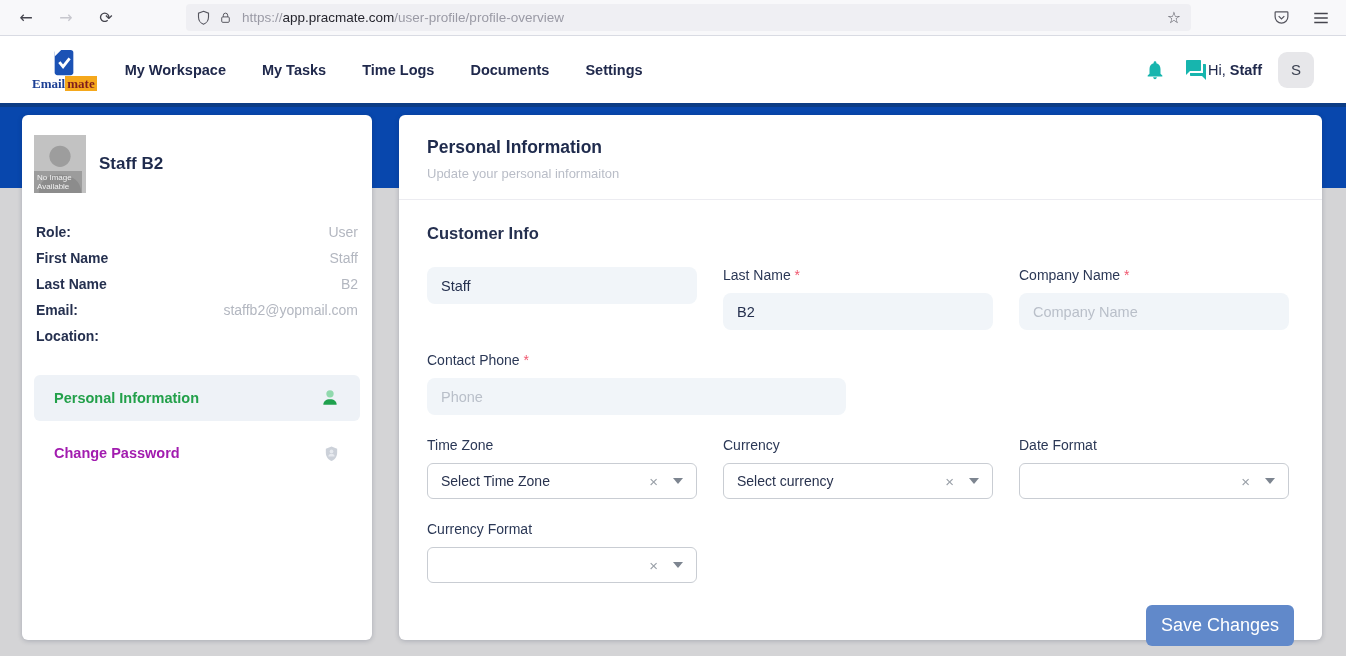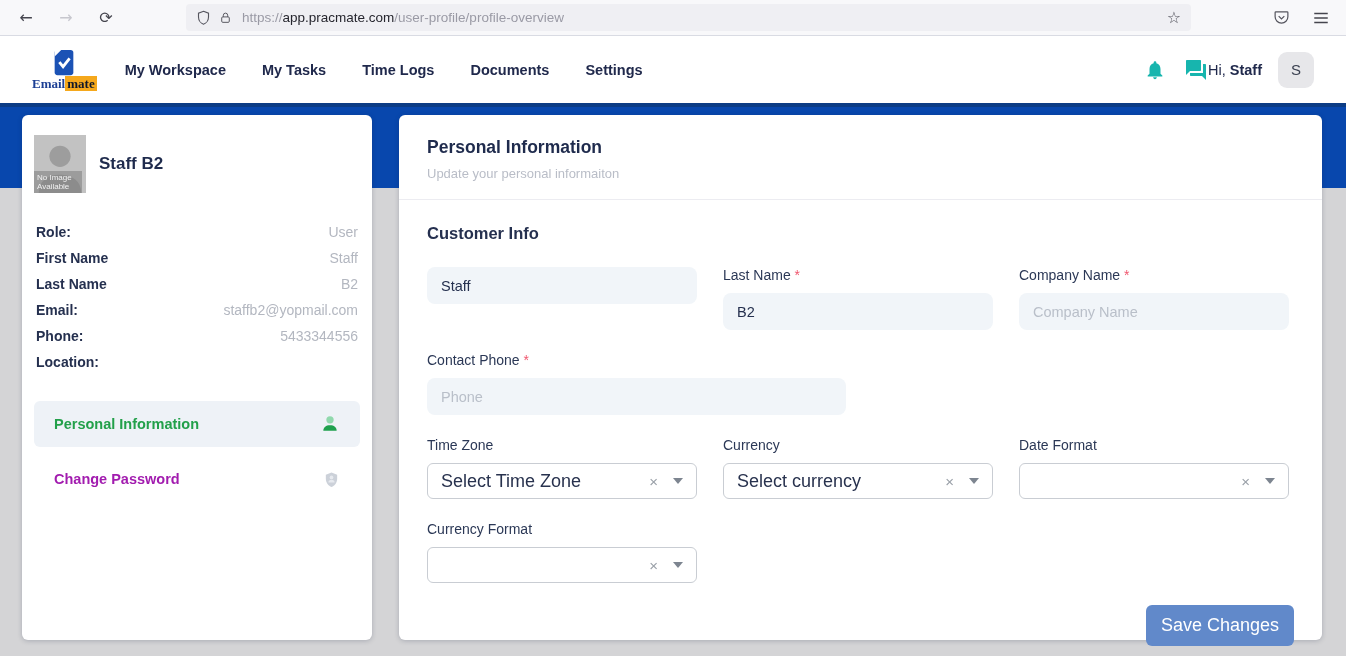--- a/index.html
+++ b/index.html
@@ -29,21 +29,21 @@
   .browser-right { margin-left:auto; display:flex; align-items:center; gap:22px; }
 
   
   .navbar {
     height:67px; background:#ffffff; display:flex; align-items:center;
     padding:0 32px;
   }
   .logo { display:flex; flex-direction:column; align-items:center; margin-right:28px; cursor:pointer; }
   .logo-text { font-family:"Liberation Serif", serif; font-size:13px; font-weight:bold; line-height:14px; }
   .logo-text .prac { color:#1c3f94; }
-  .logo-text .mate { background:#f5a81c; color:#0f172a; padding:0 2px; }
+  .logo-text .mate { background:#f5a81c; color:#7f1d1d; padding:0 2px; }
   .nav-items { display:flex; gap:36px; }
   .nav-item { font-size:14.5px; font-weight:bold; color:#20294c; cursor:pointer; }
   .nav-right { margin-left:auto; display:flex; align-items:center; }
   .icon-btn { display:flex; align-items:center; cursor:pointer; }
   .greeting { font-size:14.5px; color:#20294c; }
   .greeting b { font-weight:bold; }
   .avatar {
     width:36px; height:36px; background:#e7e7ea; border-radius:9px; margin-left:16px;
     display:flex; align-items:center; justify-content:center;
     font-size:15px; color:#3a4050; cursor:pointer;
@@ -96,21 +96,21 @@
     width:100%; height:37px; background:#f1f5f9; border:none; border-radius:8px;
     font-family:"Liberation Sans", sans-serif; font-size:14.5px; color:#25304f;
     padding:0 14px; outline:none;
   }
   .text-input::placeholder { color:#b9bfc9; }
   .phone-field { width:419px; margin-bottom:22px; }
   .select-box {
     height:36px; border:1px solid #c9cdd3; border-radius:6px; background:#ffffff;
     display:flex; align-items:center; padding:0 13px; cursor:pointer;
   }
-  .select-value { flex:1; font-size:18px; color:#28324e; }
+  .select-value { flex:1; font-size:14px; color:#28324e; }
   .select-clear { color:#9aa0a8; font-size:15px; margin-right:15px; cursor:pointer; }
   .select-caret { width:0; height:0; border-left:5px solid transparent; border-right:5px solid transparent; border-top:6px solid #7d8590; }
   .save-row { display:flex; justify-content:flex-end; margin-top:12px; }
   .save-btn {
     background:#6189ca; color:#ffffff; border:none; border-radius:6px;
     font-family:"Liberation Sans", sans-serif; font-size:18px;
     padding:10px 15px; cursor:pointer;
   }
 </style>
 </head>
@@ -208,24 +208,20 @@
       </div>
       <div class="detail-row">
         <span class="detail-label">Last Name</span>
         <span class="detail-value">B2</span>
       </div>
       <div class="detail-row">
         <span class="detail-label">Email:</span>
         <span class="detail-value">staffb2@yopmail.com</span>
       </div>
       <div class="detail-row">
-        <span class="detail-label">Phone:</span>
-        <span class="detail-value">5433344556</span>
-      </div>
-      <div class="detail-row">
         <span class="detail-label">Location:</span>
         <span class="detail-value"></span>
       </div>
     </div>
 
     <div class="side-menu">
       <div class="menu-item active">
         <span>Personal Information</span>
         <svg width="20" height="20" viewBox="0 0 24 24">
           <circle cx="12" cy="7" r="4.4" fill="#90d9ad"></circle>

